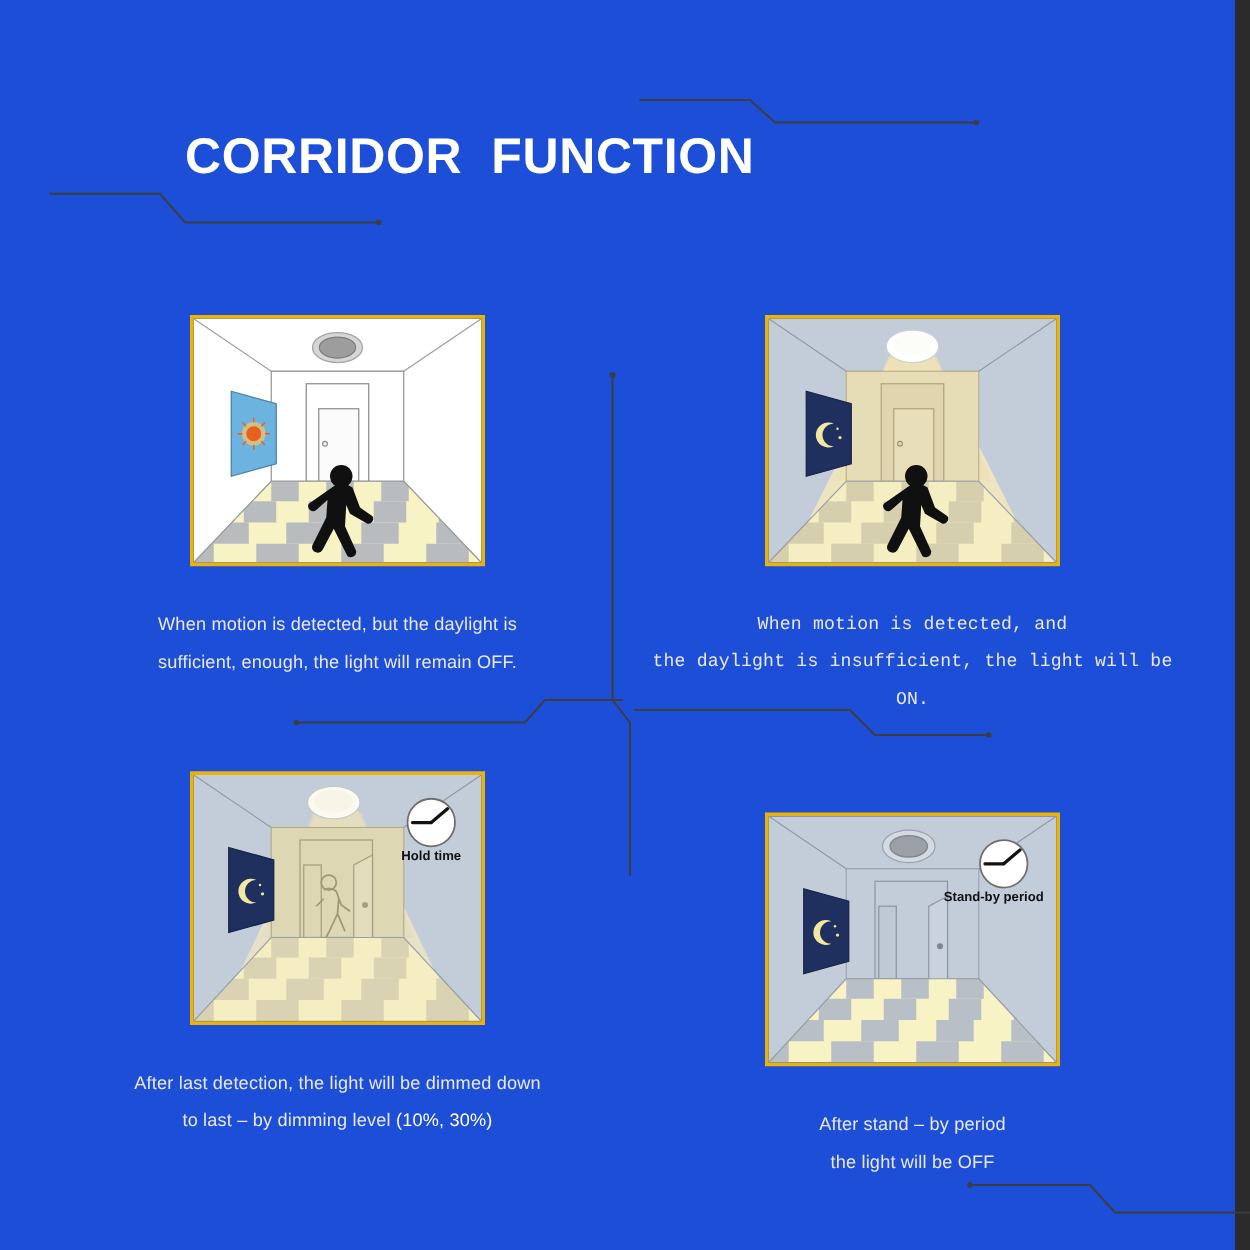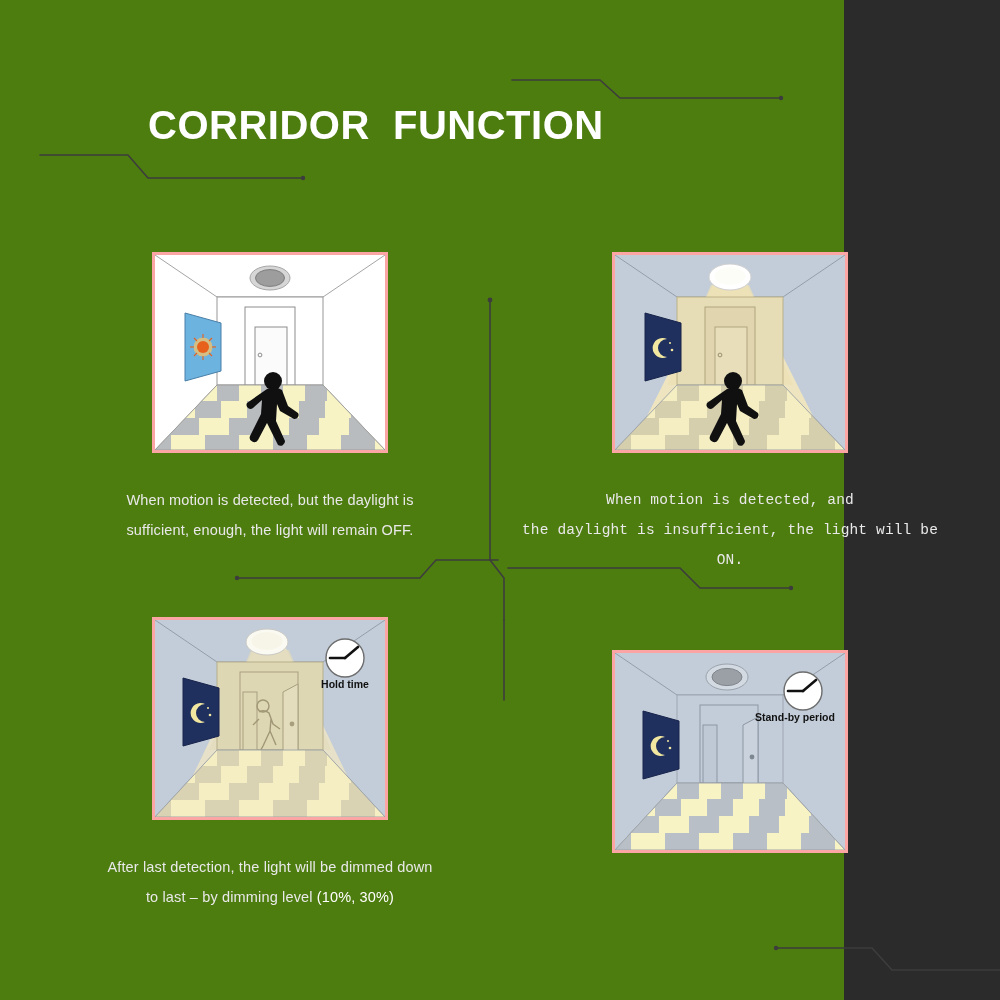--- a/index.html
+++ b/index.html
@@ -2,21 +2,21 @@
 <html><head>
 <meta charset="utf-8">
 <style>
   * { box-sizing: border-box; margin: 0; padding: 0; }
   html, body {
     width: 1000px; height: 1000px;
     background: #2b2b2b;
     font-family: "Liberation Sans", sans-serif;
     overflow: hidden;
   }
-  #root { position: relative; width: 844px; height: 1000px; background: #4d7c0f; }
+  #root { position: relative; width: 988px; height: 1000px; background: #1d4ed8; }
 
   
   #bg-deco { position: absolute; inset: 0; width: 1000px; height: 1000px; pointer-events: none; }
 
   
   #page-title {
     position: absolute; left: 148px; top: 103px;
     font-size: 40px; font-weight: bold; letter-spacing: 0.5px;
     color: #ffffff; white-space: pre;
   }
@@ -24,21 +24,21 @@
   
   .cell { position: absolute; width: 420px; }
   #cell-1 { left: 60px;  top: 252px; }
   #cell-2 { left: 520px; top: 252px; font-family: Liberation Mono, monospace; }
   #cell-3 { left: 60px;  top: 617px; }
   #cell-4 { left: 520px; top: 650px; }
 
   .scene-wrap { display: flex; justify-content: center; }
   .scene {
     width: 236px; height: 201px;
-    border: 3px solid #fca5a5;
+    border: 3px solid #eab308;
     position: relative; overflow: hidden;
   }
   #cell-3 .scene, #cell-4 .scene { width: 236px; height: 203px; }
 
   .caption {
     margin-top: 32px;
     text-align: center;
     color: #e9e9e9;
     font-size: 14.5px;
     line-height: 30px;
@@ -399,15 +399,19 @@
             <circle cx="188" cy="38" r="19" fill="#ffffff" stroke="#6d6d6d" stroke-width="1.4"></circle>
             <g stroke="#111111" stroke-width="2.6" stroke-linecap="round" fill="none">
               <path d="M188 38 L173 38"></path>
               <path d="M188 38 L201 27"></path>
             </g>
             <text x="180" y="68" font-family="Liberation Sans, sans-serif" font-size="10.5" font-weight="bold" fill="#111111" text-anchor="middle">Stand-by period</text>
           </g>
         </svg>
       </div>
     </div>
+    <div class="caption">
+      <div>After stand – by period</div>
+      <div>the light will be OFF</div>
+    </div>
   </div>
 
 </div>
 
 </body></html>

